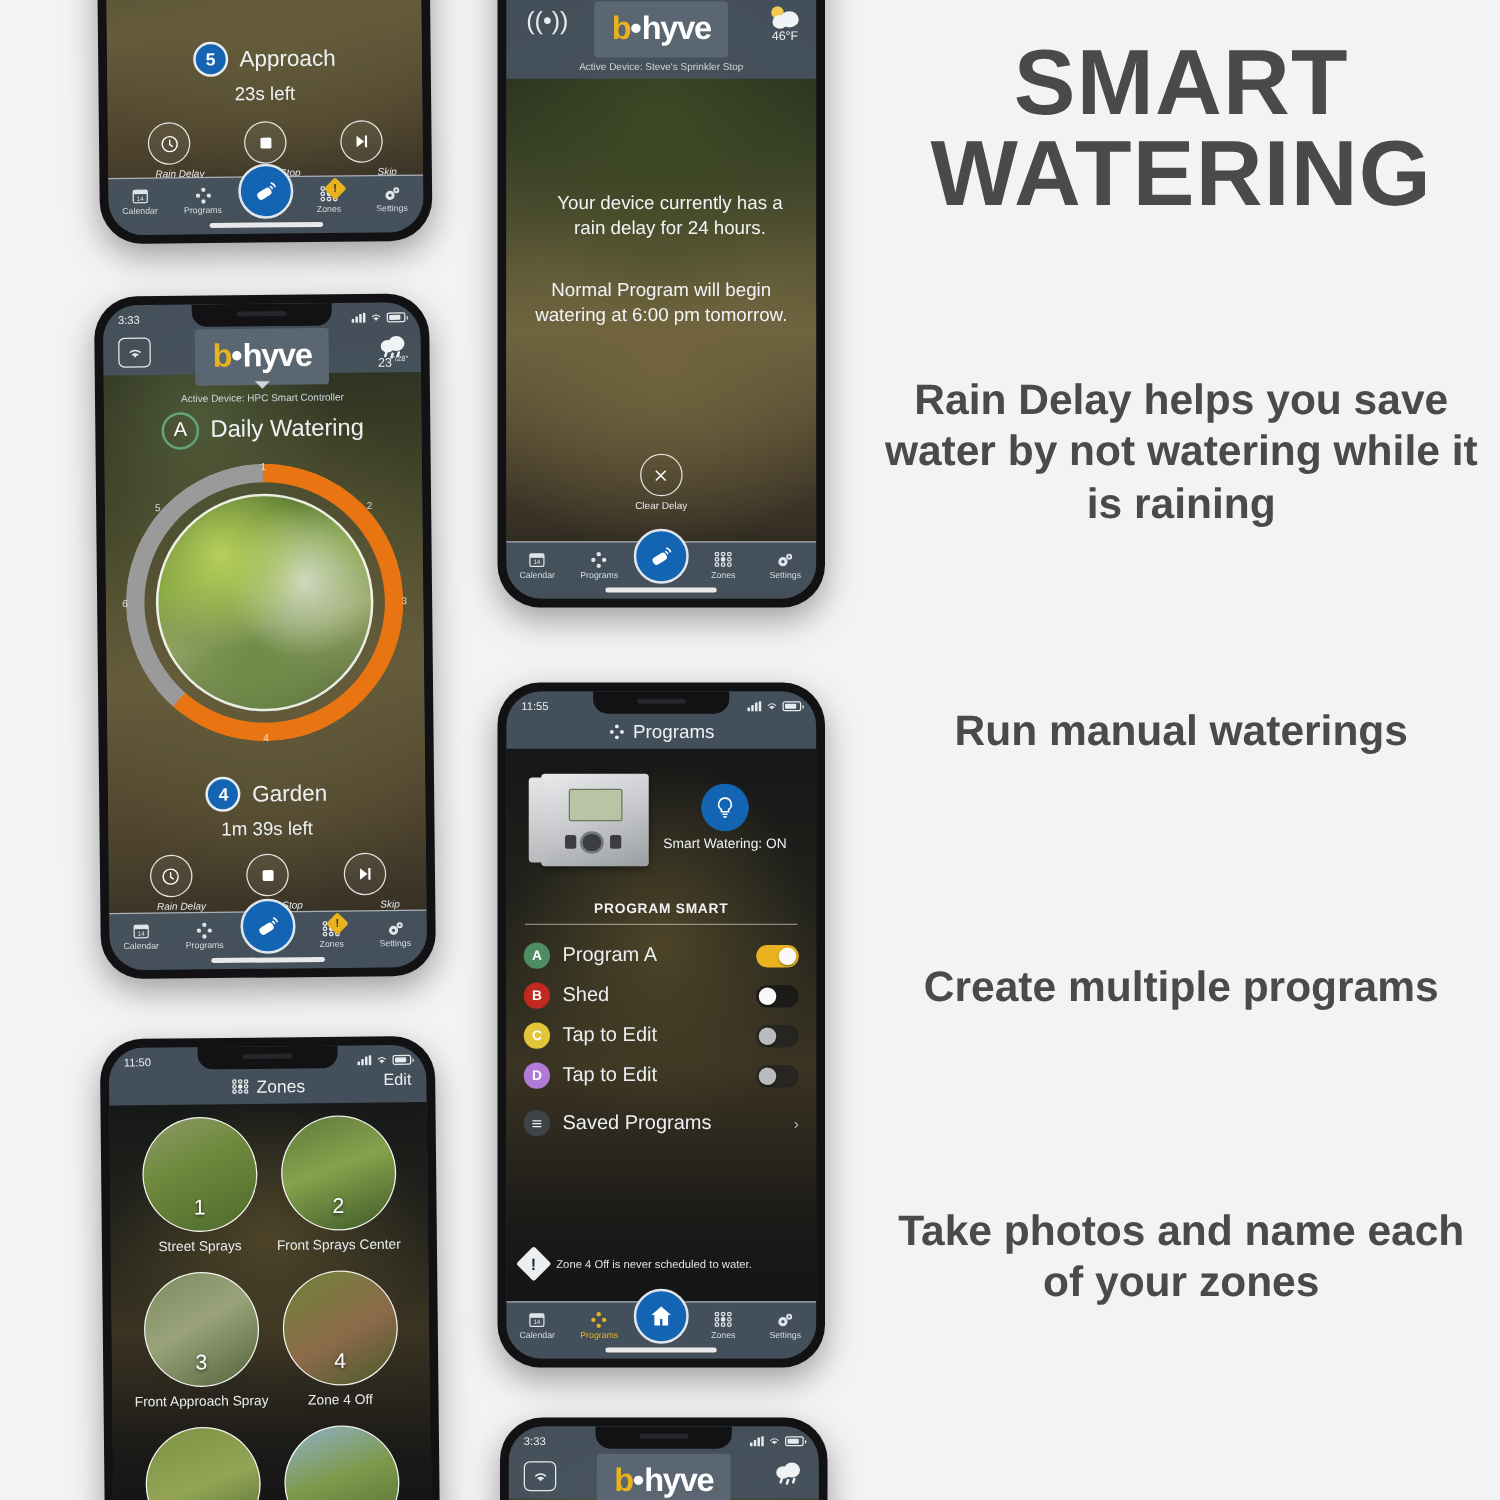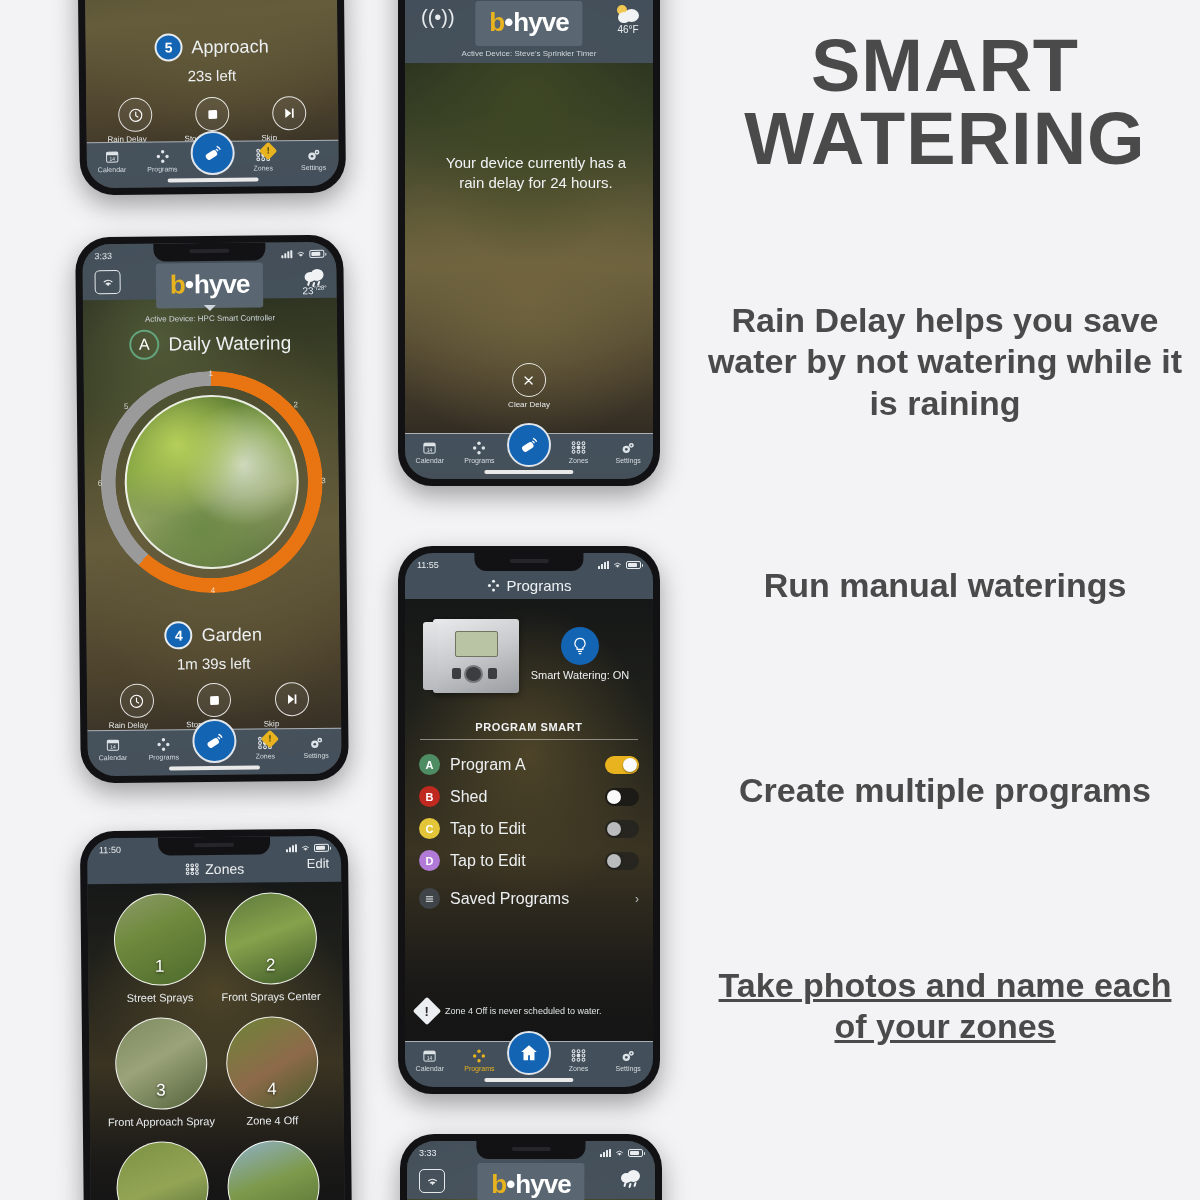--- a/index.html
+++ b/index.html
@@ -20,21 +20,21 @@
     letter-spacing: 1px; color: #4a4a4a;
   }
   .headline .l2 { display: block; }
   .feature {
     position: absolute; width: 490px; text-align: center;
     font-size: 34px; font-weight: bold; line-height: 1.22; color: #4a4a4a;
   }
   .f1 { top: 300px; }
   .f2 { top: 565px; }
   .f3 { top: 770px; }
-  .f4 { top: 965px; text-decoration: underline; }
+  .f4 { top: 965px; }
 
   
   .phone {
     position: absolute;
     background: #121214;
     border-radius: 34px;
     box-shadow: 0 10px 26px rgba(0,0,0,.35);
     padding: 7px;
     overflow: hidden;
   }
@@ -186,21 +186,21 @@
   .time-left {
     position: absolute; left: 0; width: 100%; text-align: center;
     color: #eef1f3; font-size: 15px; z-index: 26;
   }
 
   
   .actions {
     position: absolute; left: 0; width: 100%;
     display: flex; justify-content: space-evenly; z-index: 26;
   }
-  .action { text-align: left; width: 56px; }
+  .action { text-align: right; width: 56px; font-style: italic; }
   .action .circle {
     width: 34px; height: 34px; border-radius: 50%;
     border: 1.5px solid rgba(255,255,255,.85);
     margin: 0 auto 3px; display: flex; align-items: center; justify-content: center;
     background: rgba(255,255,255,.06);
   }
   .action .lbl { color: #e7eaed; font-size: 8px; }
   .ico-white { fill: #ffffff; }
 
   
@@ -726,23 +726,24 @@
         <span class="logo-h">hyve</span>
       </div>
       <div class="weather" style="right:12px; top:60px;">
         <div class="cloud" style="width:26px;height:18px;">
           <span class="sun" style="left:2px;top:0px;width:10px;height:10px;"></span>
           <span class="puff" style="left:3px;top:7px;width:12px;height:11px;"></span>
           <span class="puff" style="left:9px;top:4px;width:15px;height:13px;"></span>
         </div>
         <div class="temp">46°F</div>
       </div>
-      <div class="active-device" style="top:104px;">Active Device: Steve's Sprinkler Timer</div>
+      <div class="active-device" style="top:104px;">Active Device: Steve's Sprinkler Stop</div>
 
       <div class="msg" style="top:208px;padding-left:28px;">Your device currently has a rain delay for 24 hours.</div>
+      <div class="msg" style="top:278px;">Normal Program will begin watering at 6:00 pm tomorrow.</div>
 
       <div style="position:absolute; left:50%; top:418px; transform:translateX(-50%); text-align:center; z-index:26;">
         <div style="width:34px;height:34px;border-radius:50%;border:1.5px solid rgba(255,255,255,.85);
                     display:flex;align-items:center;justify-content:center;margin:0 auto 3px;">
           <svg width="17" height="17" viewBox="0 0 24 24">
               <path d="M7 7l10 10M17 7L7 17" stroke="#fff" stroke-width="1.8" stroke-linecap="round"></path>
             </svg>
         </div>
         <div style="color:#e7eaed; font-size:8px;">Clear Delay</div>
       </div>

